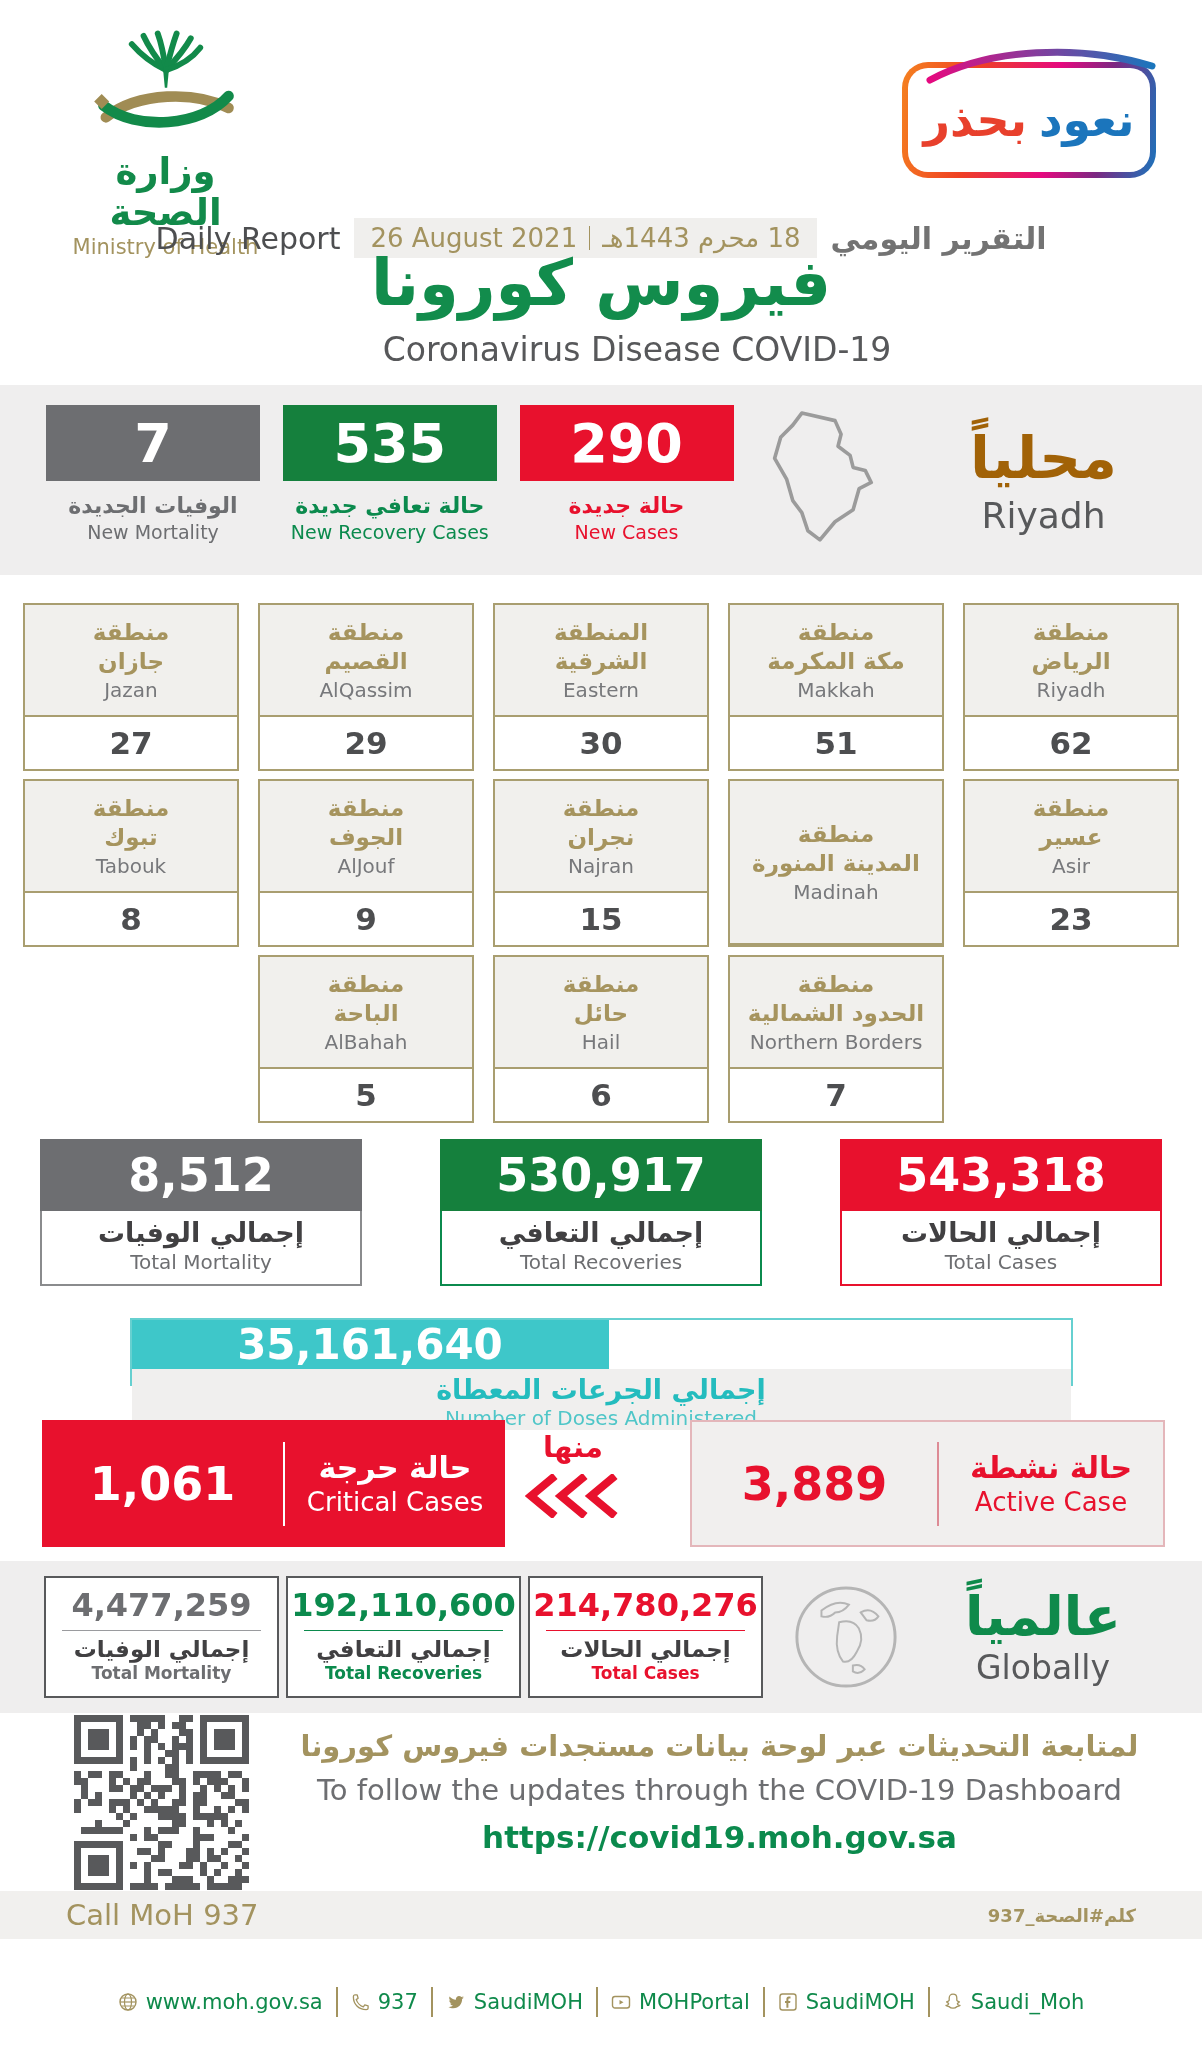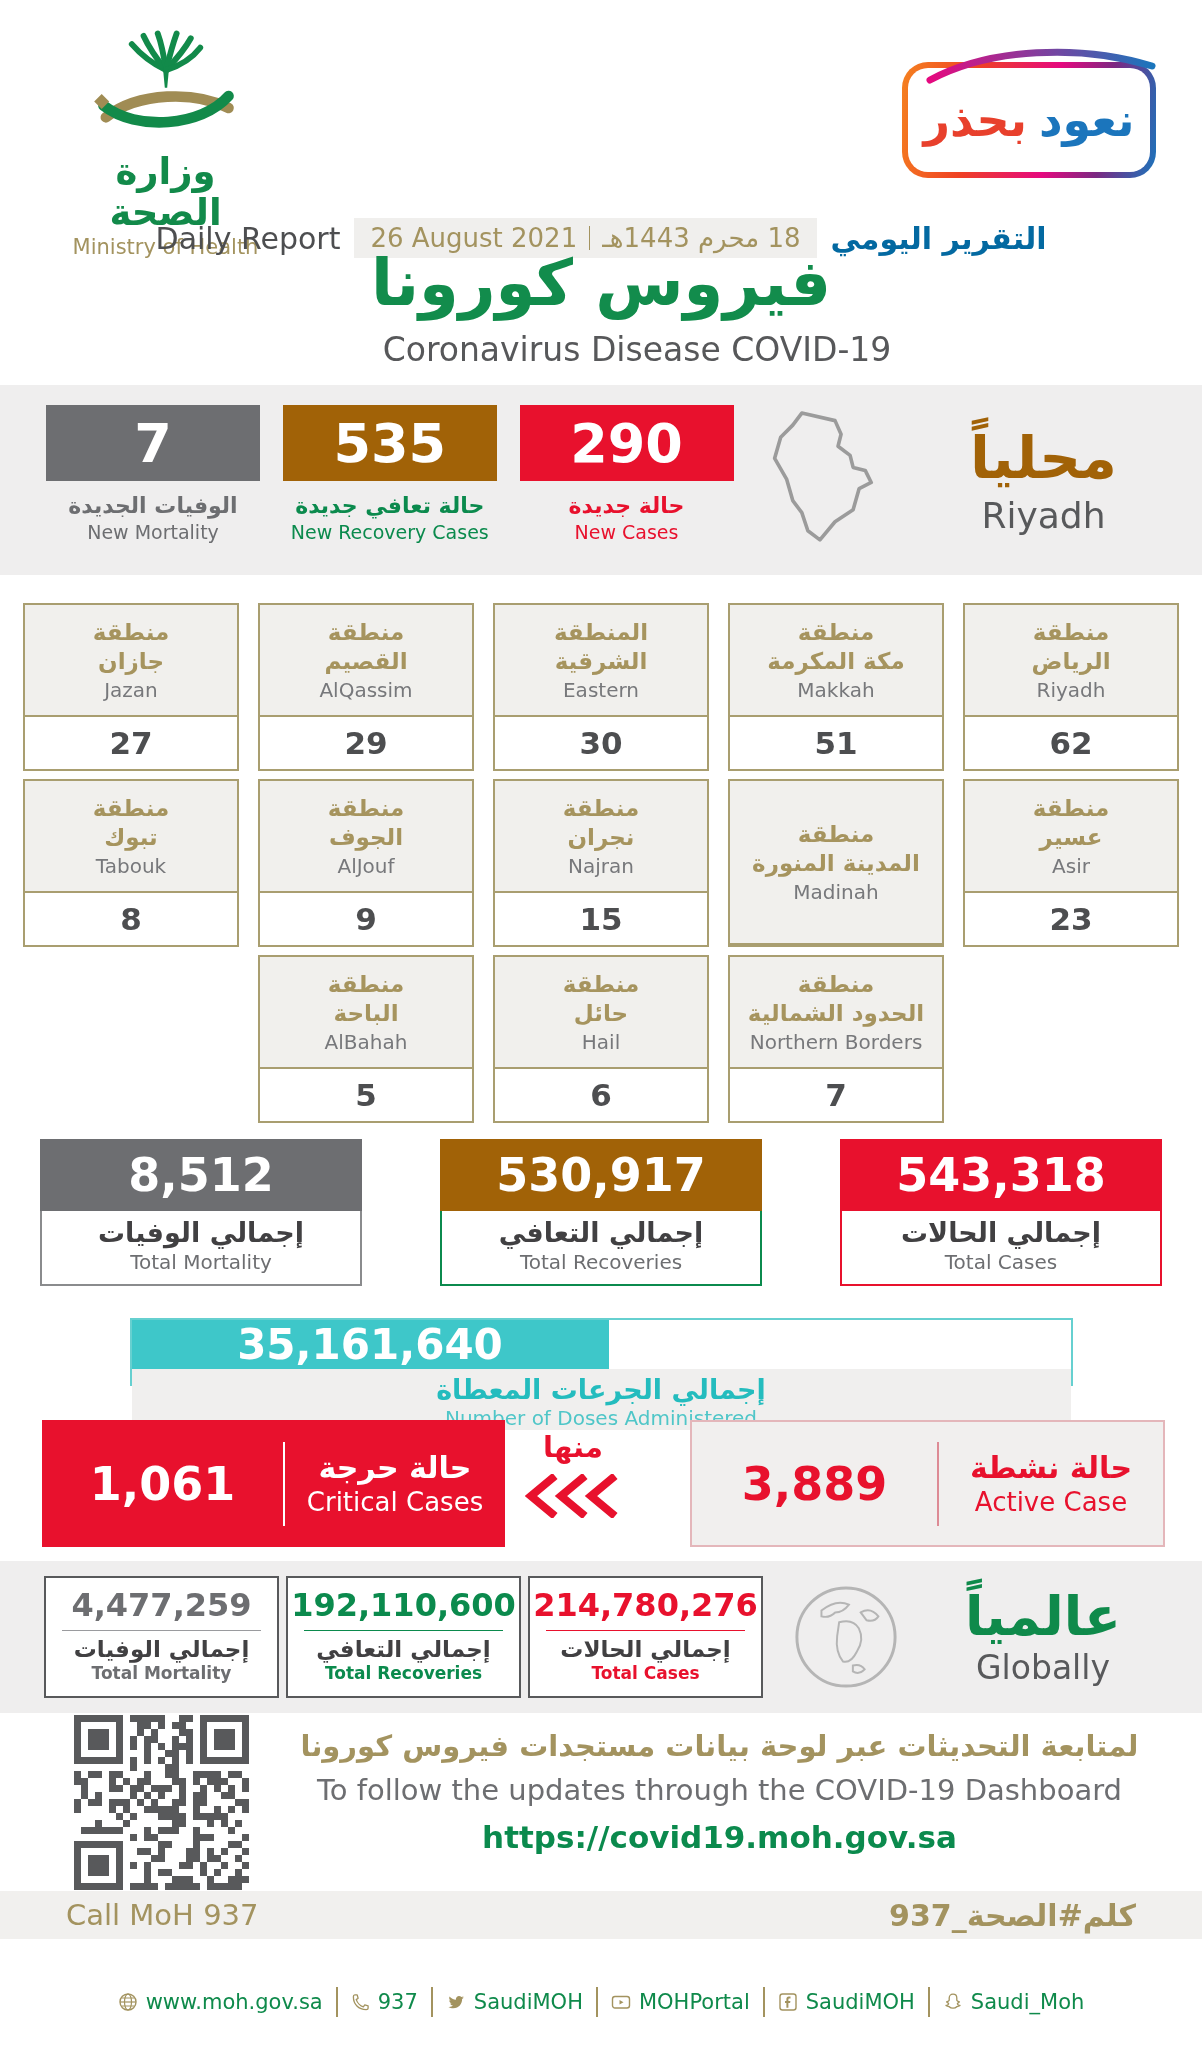--- a/index.html
+++ b/index.html
@@ -17,31 +17,31 @@
     background:linear-gradient(100deg,#f58220 0%,#ef4123 28%,#e5097f 58%,#7b2982 78%,#1b75bc 100%);}
   .badge-inner{width:100%;height:100%;background:#fff;border-radius:20px;display:flex;align-items:center;justify-content:center;gap:12px;direction:rtl;}
   .badge-inner span{font-size:46px;font-weight:bold;line-height:1;}
   .badge-w-right{color:#1b75bc;}
   .badge-w-left{color:#e8402c;}
   .report-line{position:absolute;top:218px;left:0;right:0;display:flex;justify-content:center;align-items:center;gap:14px;}
   .report-en{font-size:30px;color:#4d4e50;}
   .date-chip{background:#f0efed;display:flex;align-items:center;padding:5px 16px;gap:12px;}
   .date-chip span{font-size:26px;color:#a3935f;}
   .date-sep{width:1px;height:24px;background:#a3935f;}
-  .report-ar{font-size:30px;font-weight:bold;color:#0369a1;direction:rtl;}
+  .report-ar{font-size:30px;font-weight:bold;color:#737373;direction:rtl;}
   .title-ar{position:absolute;top:248px;left:0;width:100%;text-align:center;font-size:64px;font-weight:bold;color:#128c4c;line-height:1.1;direction:rtl;}
   .title-en{position:absolute;top:330px;left:0;width:100%;text-align:center;font-size:33px;color:#57585a;padding-left:36px;}
 
   
   .band{background:#efeeee;}
   .locally{height:190px;display:flex;align-items:flex-start;padding:20px 46px 0;box-sizing:border-box;justify-content:space-between;}
   .stat{width:214px;text-align:center;}
   .stat-plate{height:76px;display:flex;align-items:center;justify-content:center;font-size:54px;font-weight:bold;color:#fff;}
   .plate-gray{background:#6d6e71;}
-  .plate-green{background:#a16207;}
+  .plate-green{background:#15803d;}
   .plate-red{background:#e8112d;}
   .stat-ar{margin-top:12px;font-size:22px;font-weight:bold;direction:rtl;}
   .stat-en{margin-top:3px;font-size:19px;}
   .stat-gray{color:#6d6e71;} .stat-green{color:#0b8a4d;} .stat-red{color:#e8112d;}
   .map-wrap{width:152px;margin-top:-4px;}
   .loc-head{width:225px;text-align:center;margin-top:16px;}
   .loc-ar{font-size:58px;font-weight:bold;color:#a16207;line-height:1.1;direction:rtl;margin-top:6px;}
   .loc-en{font-size:36px;color:#58595b;margin-top:4px;}
 
   
@@ -105,21 +105,21 @@
   .dash{position:relative;height:178px;}
   #qr{position:absolute;left:74px;top:2px;width:175px;height:175px;}
   .dash-text{position:absolute;left:275px;right:38px;top:16px;text-align:center;}
   .dash-ar{font-size:29px;font-weight:bold;color:#a3935f;direction:rtl;}
   .dash-en{font-size:29px;color:#6d6e71;margin-top:10px;}
   .dash-url{font-size:31px;font-weight:bold;color:#0b8a4d;margin-top:12px;}
 
   
   .footbar{height:48px;background:#f1f0ee;display:flex;align-items:center;justify-content:space-between;padding:0 66px;}
   .foot-left{font-size:29px;color:#a3935f;}
-  .foot-right{font-size:30px;font-weight:bold;color:#a3935f;direction:rtl;}
+  .foot-right{font-size:18px;font-weight:bold;color:#a3935f;direction:rtl;}
   .contact{margin-top:48px;display:flex;justify-content:center;align-items:center;}
   .citem{display:flex;align-items:center;gap:8px;padding:0 13px;border-right:2px solid #a3935f;height:30px;}
   .citem:last-child{border-right:none;}
   .citem span{font-size:21px;color:#0f8a4b;}
 </style>
 </head>
 <body>
 
 <div class="page">
 

